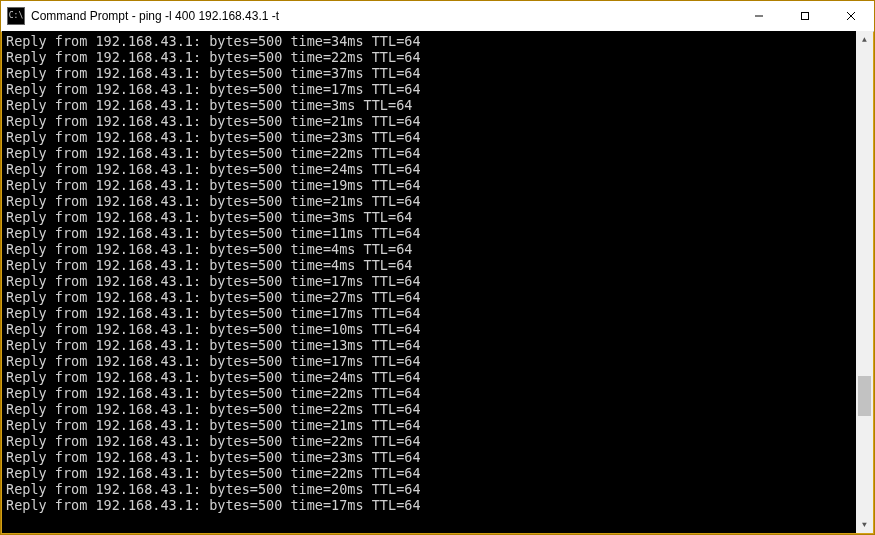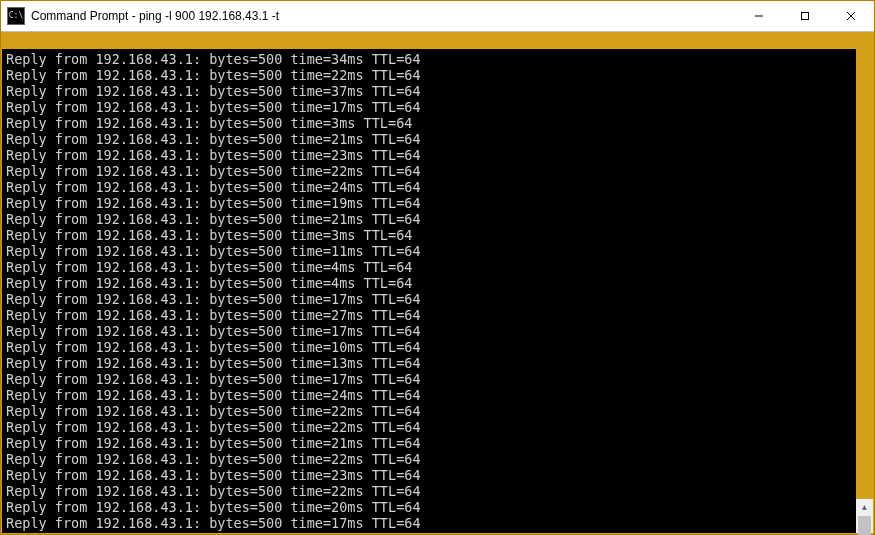--- a/index.html
+++ b/index.html
@@ -69,21 +69,20 @@
     color: #000;
     cursor: default;
   }
   .client-area {
     position: absolute;
     top: 30px;
     left: 1px;
     right: 1px;
     bottom: 1px;
     display: flex;
-    align-items: flex-end;
   }
   .terminal {
     flex: 1;
     background: #000;
     color: #d0d0d0;
     padding: 2px 4px 2px 4px;
     font-family: "Consolas", "Lucida Console", monospace;
     font-size: 13.5px;
     line-height: 16px;
     white-space: pre;
@@ -124,21 +123,21 @@
 <body>
 
 <div class="window">
 
   <div class="titlebar">
     <div class="icon-wrap">
       <div class="cmd-icon">
         <span>C:\</span>
       </div>
     </div>
-    <div class="title">Command Prompt - ping  -l 900 192.168.43.1 -t</div>
+    <div class="title">Command Prompt - ping  -l 400 192.168.43.1 -t</div>
     <div class="controls">
       <div class="btn">
         <svg class="ctrl-svg" viewBox="0 0 10 10">
             <line x1="1" y1="5" x2="9" y2="5"></line>
           </svg>
       </div>
       <div class="btn">
         <svg class="ctrl-svg" viewBox="0 0 10 10">
             <rect x="1.5" y="1.5" width="7" height="7"></rect>
           </svg>

